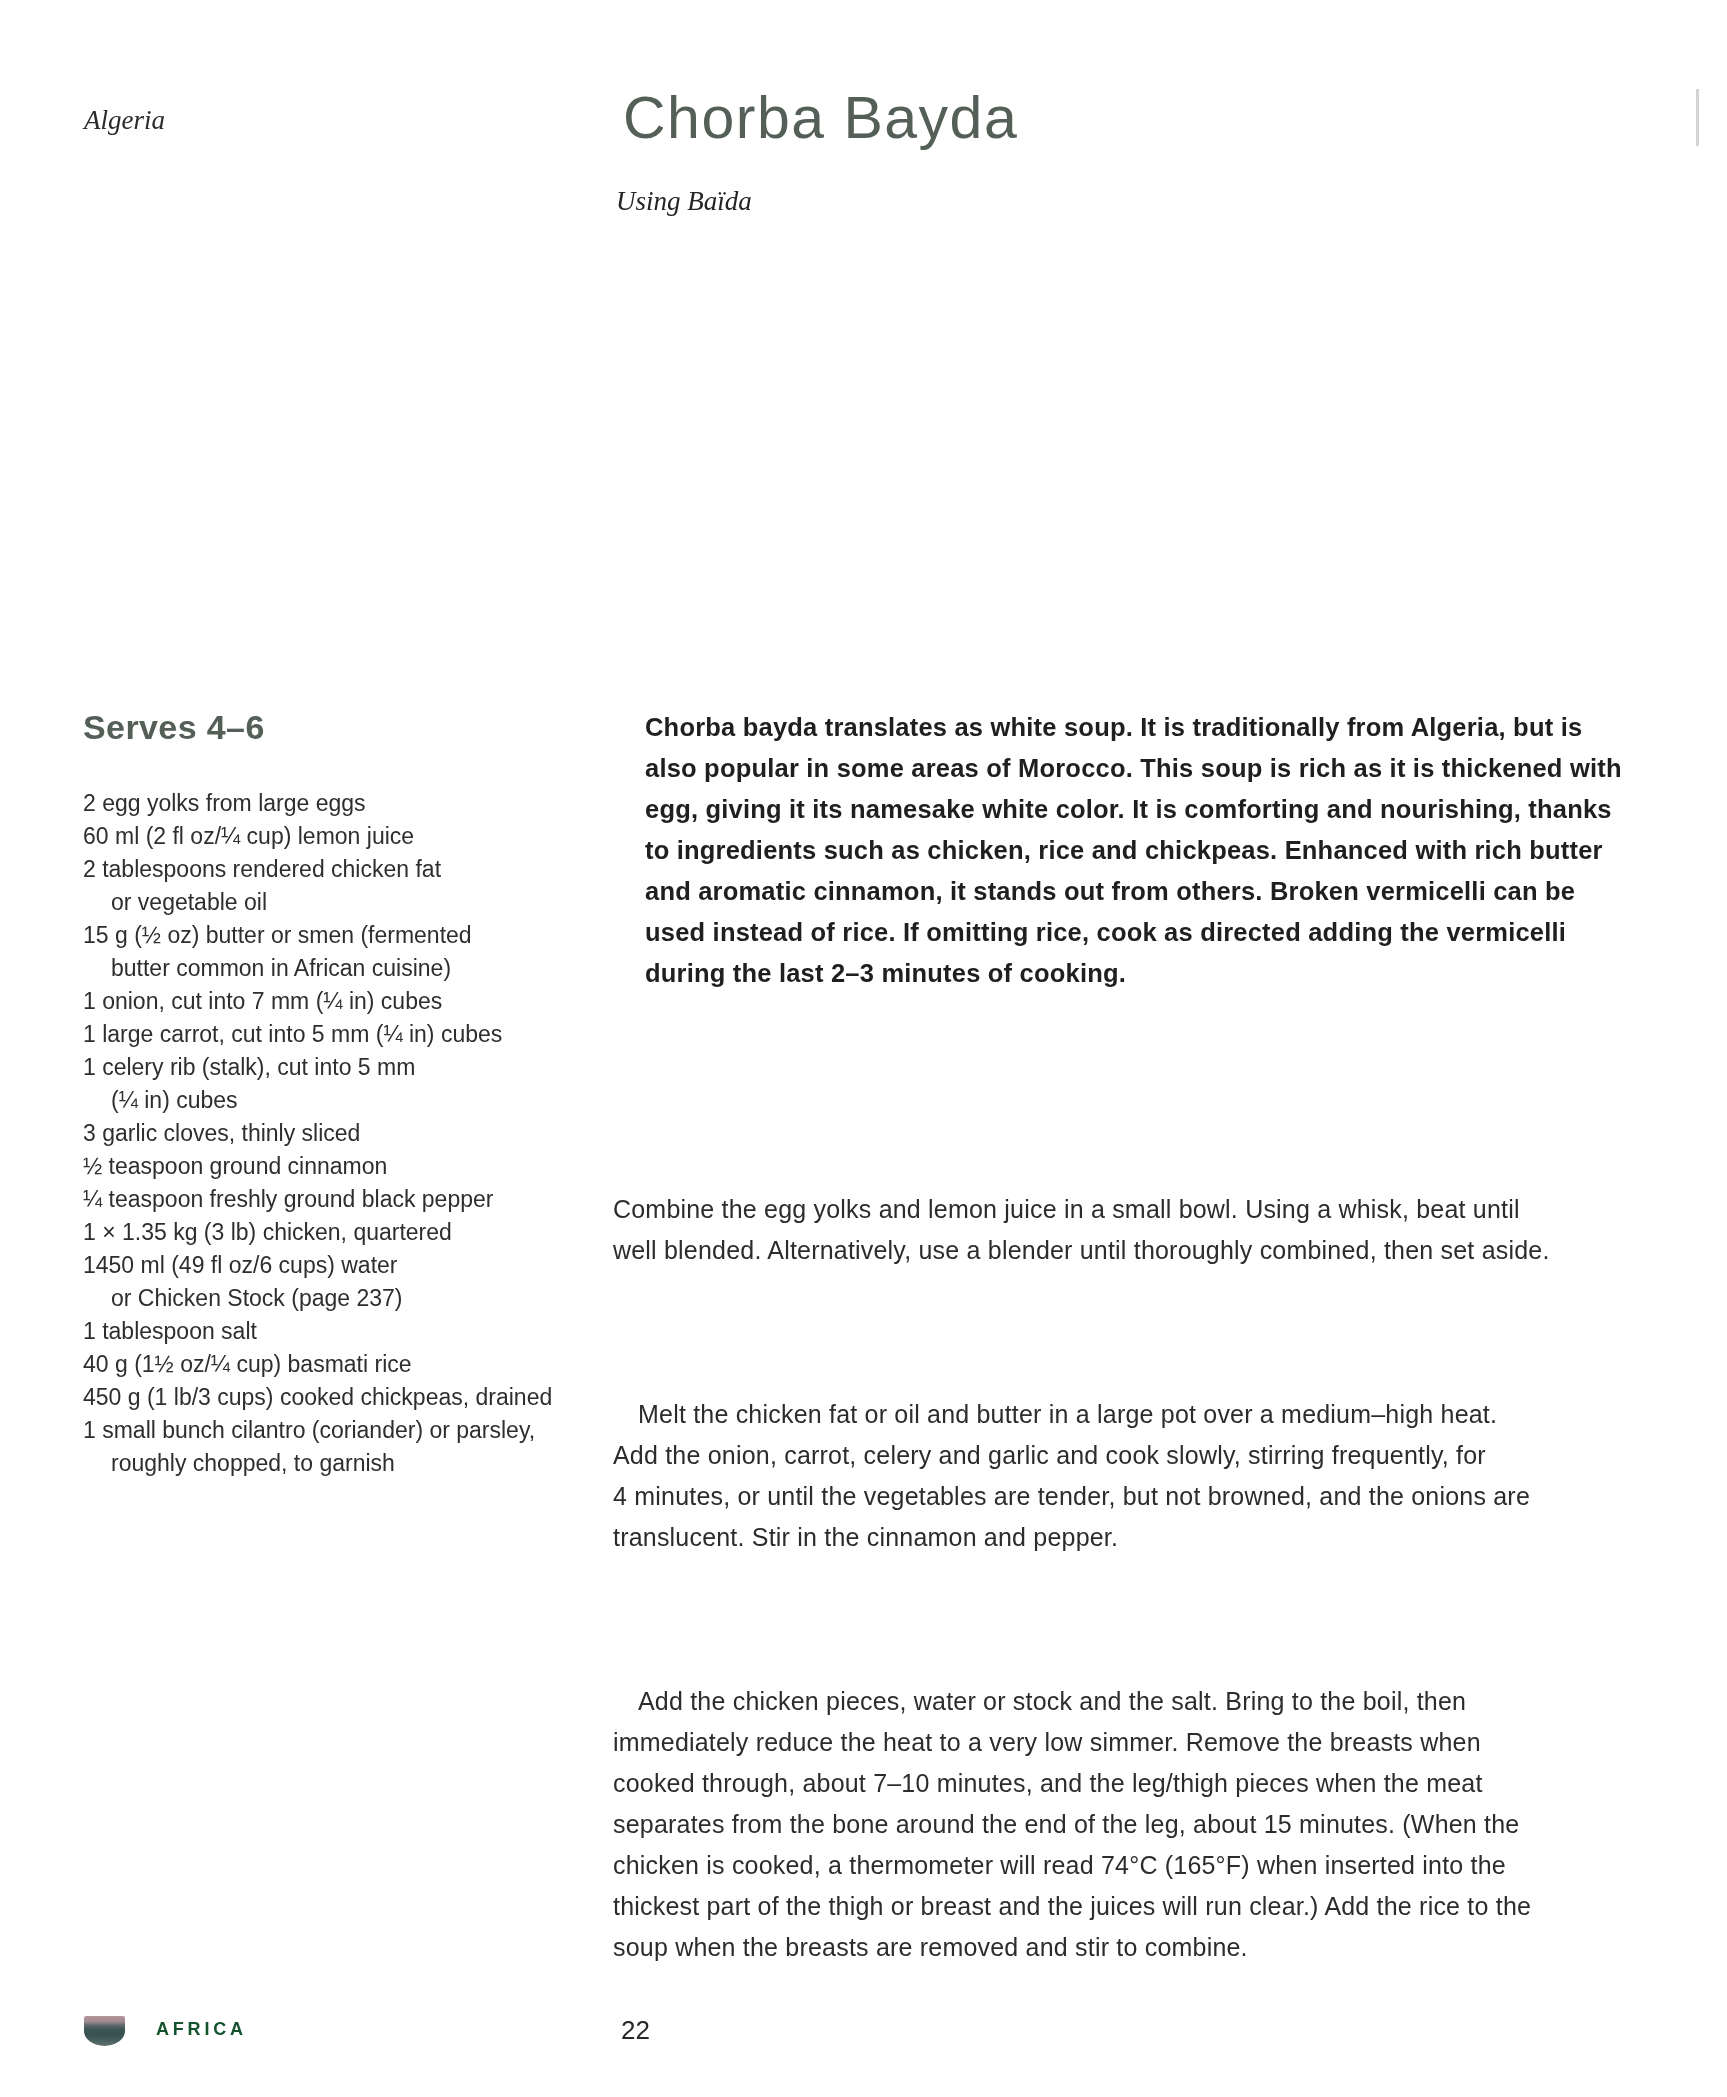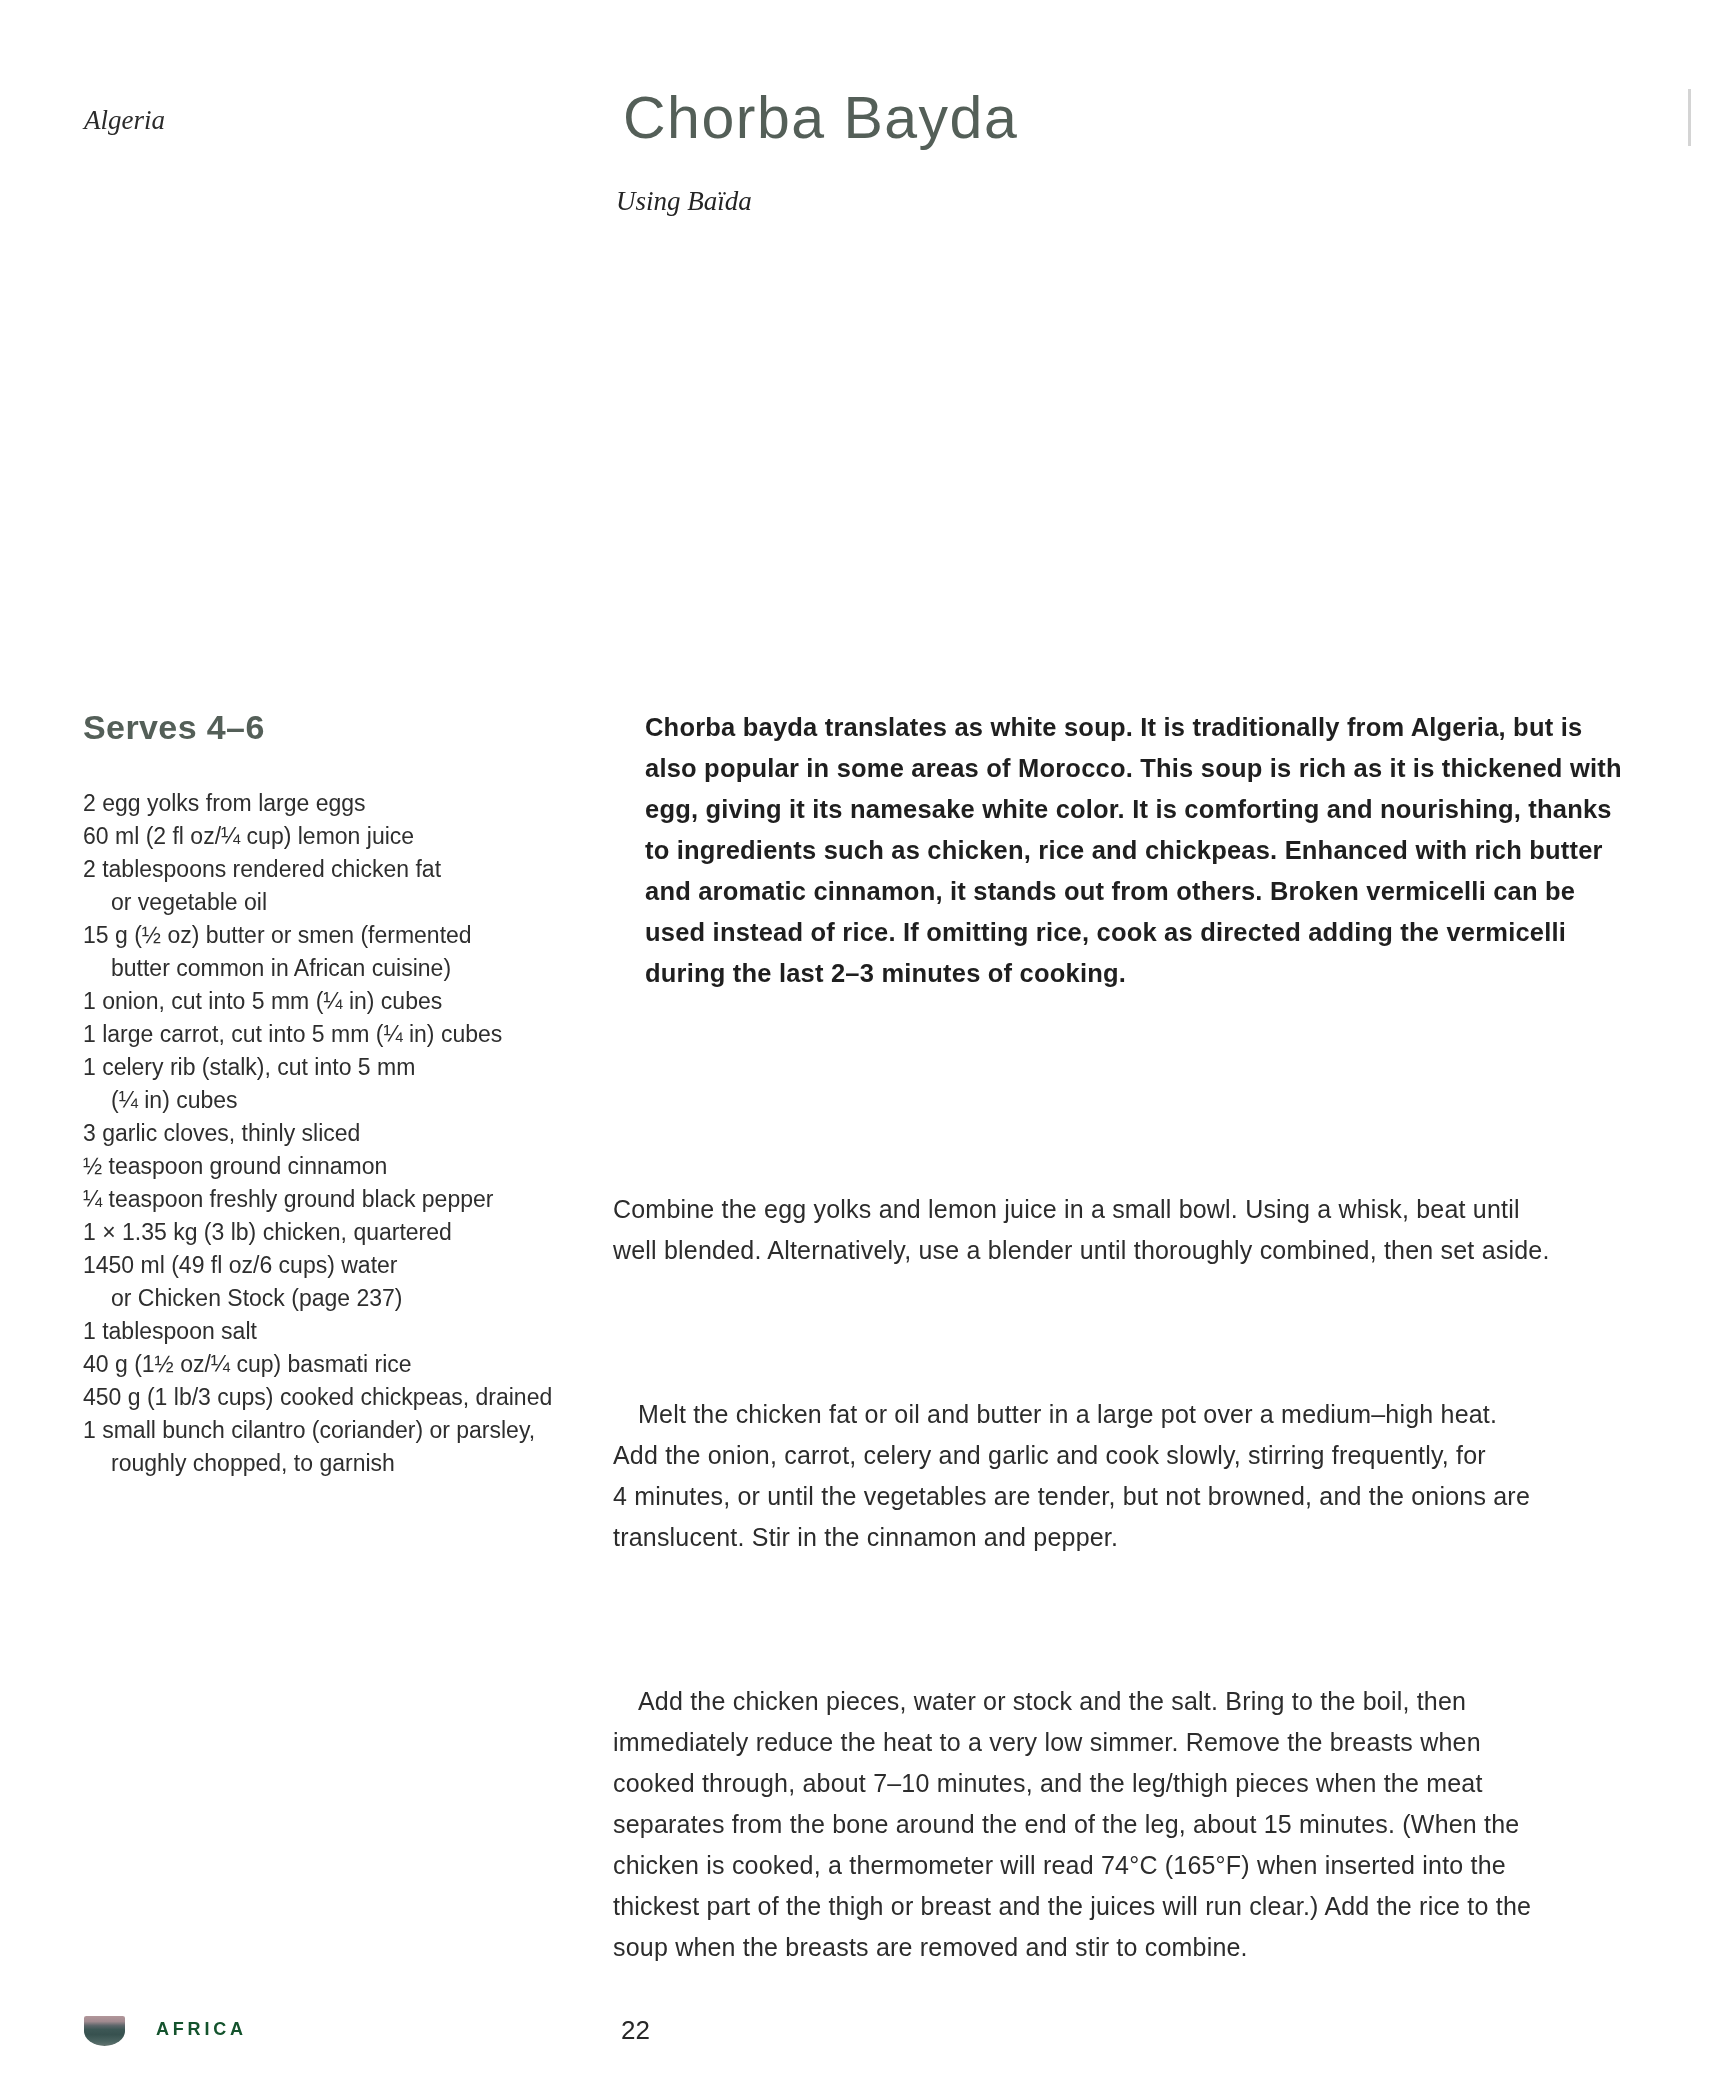--- a/index.html
+++ b/index.html
@@ -4,20 +4,21 @@
 <style>
   :root{ --accent:#545f58; --ink:#2c2c2c; }
   html,body{ margin:0; padding:0; background:#ffffff; }
   .page{
     position:relative;
     width:1696px; height:2097px;
     background:#ffffff;
     overflow:hidden;
     font-family:"Liberation Sans", sans-serif;
     color:var(--ink);
+    padding-left:8px;
   }
   .region-label{
     position:absolute; left:84px; top:105px;
     font-family:"Liberation Serif", serif; font-style:italic;
     font-size:27px; color:#2b2b2b; white-space:nowrap;
   }
   .title{
     position:absolute; left:615px; top:81px;
     font-size:59px; font-weight:400; letter-spacing:1.5px;
     color:var(--accent); line-height:1; white-space:nowrap;
@@ -93,21 +94,21 @@
       <div class="ing-line">60 ml (2 fl oz/¼ cup) lemon juice</div>
 
       <div class="ing-line">2 tablespoons rendered chicken fat</div>
 
       <div class="ing-line cont">or vegetable oil</div>
 
       <div class="ing-line">15 g (½ oz) butter or smen (fermented</div>
 
       <div class="ing-line cont">butter common in African cuisine)</div>
 
-      <div class="ing-line">1 onion, cut into 5 mm (¼ in) cubes</div>
+      <div class="ing-line">1 onion, cut into 7 mm (¼ in) cubes</div>
 
       <div class="ing-line">1 large carrot, cut into 5 mm (¼ in) cubes</div>
 
       <div class="ing-line">1 celery rib (stalk), cut into 5 mm</div>
 
       <div class="ing-line cont">(¼ in) cubes</div>
 
       <div class="ing-line">3 garlic cloves, thinly sliced</div>
 
       <div class="ing-line">½ teaspoon ground cinnamon</div>

